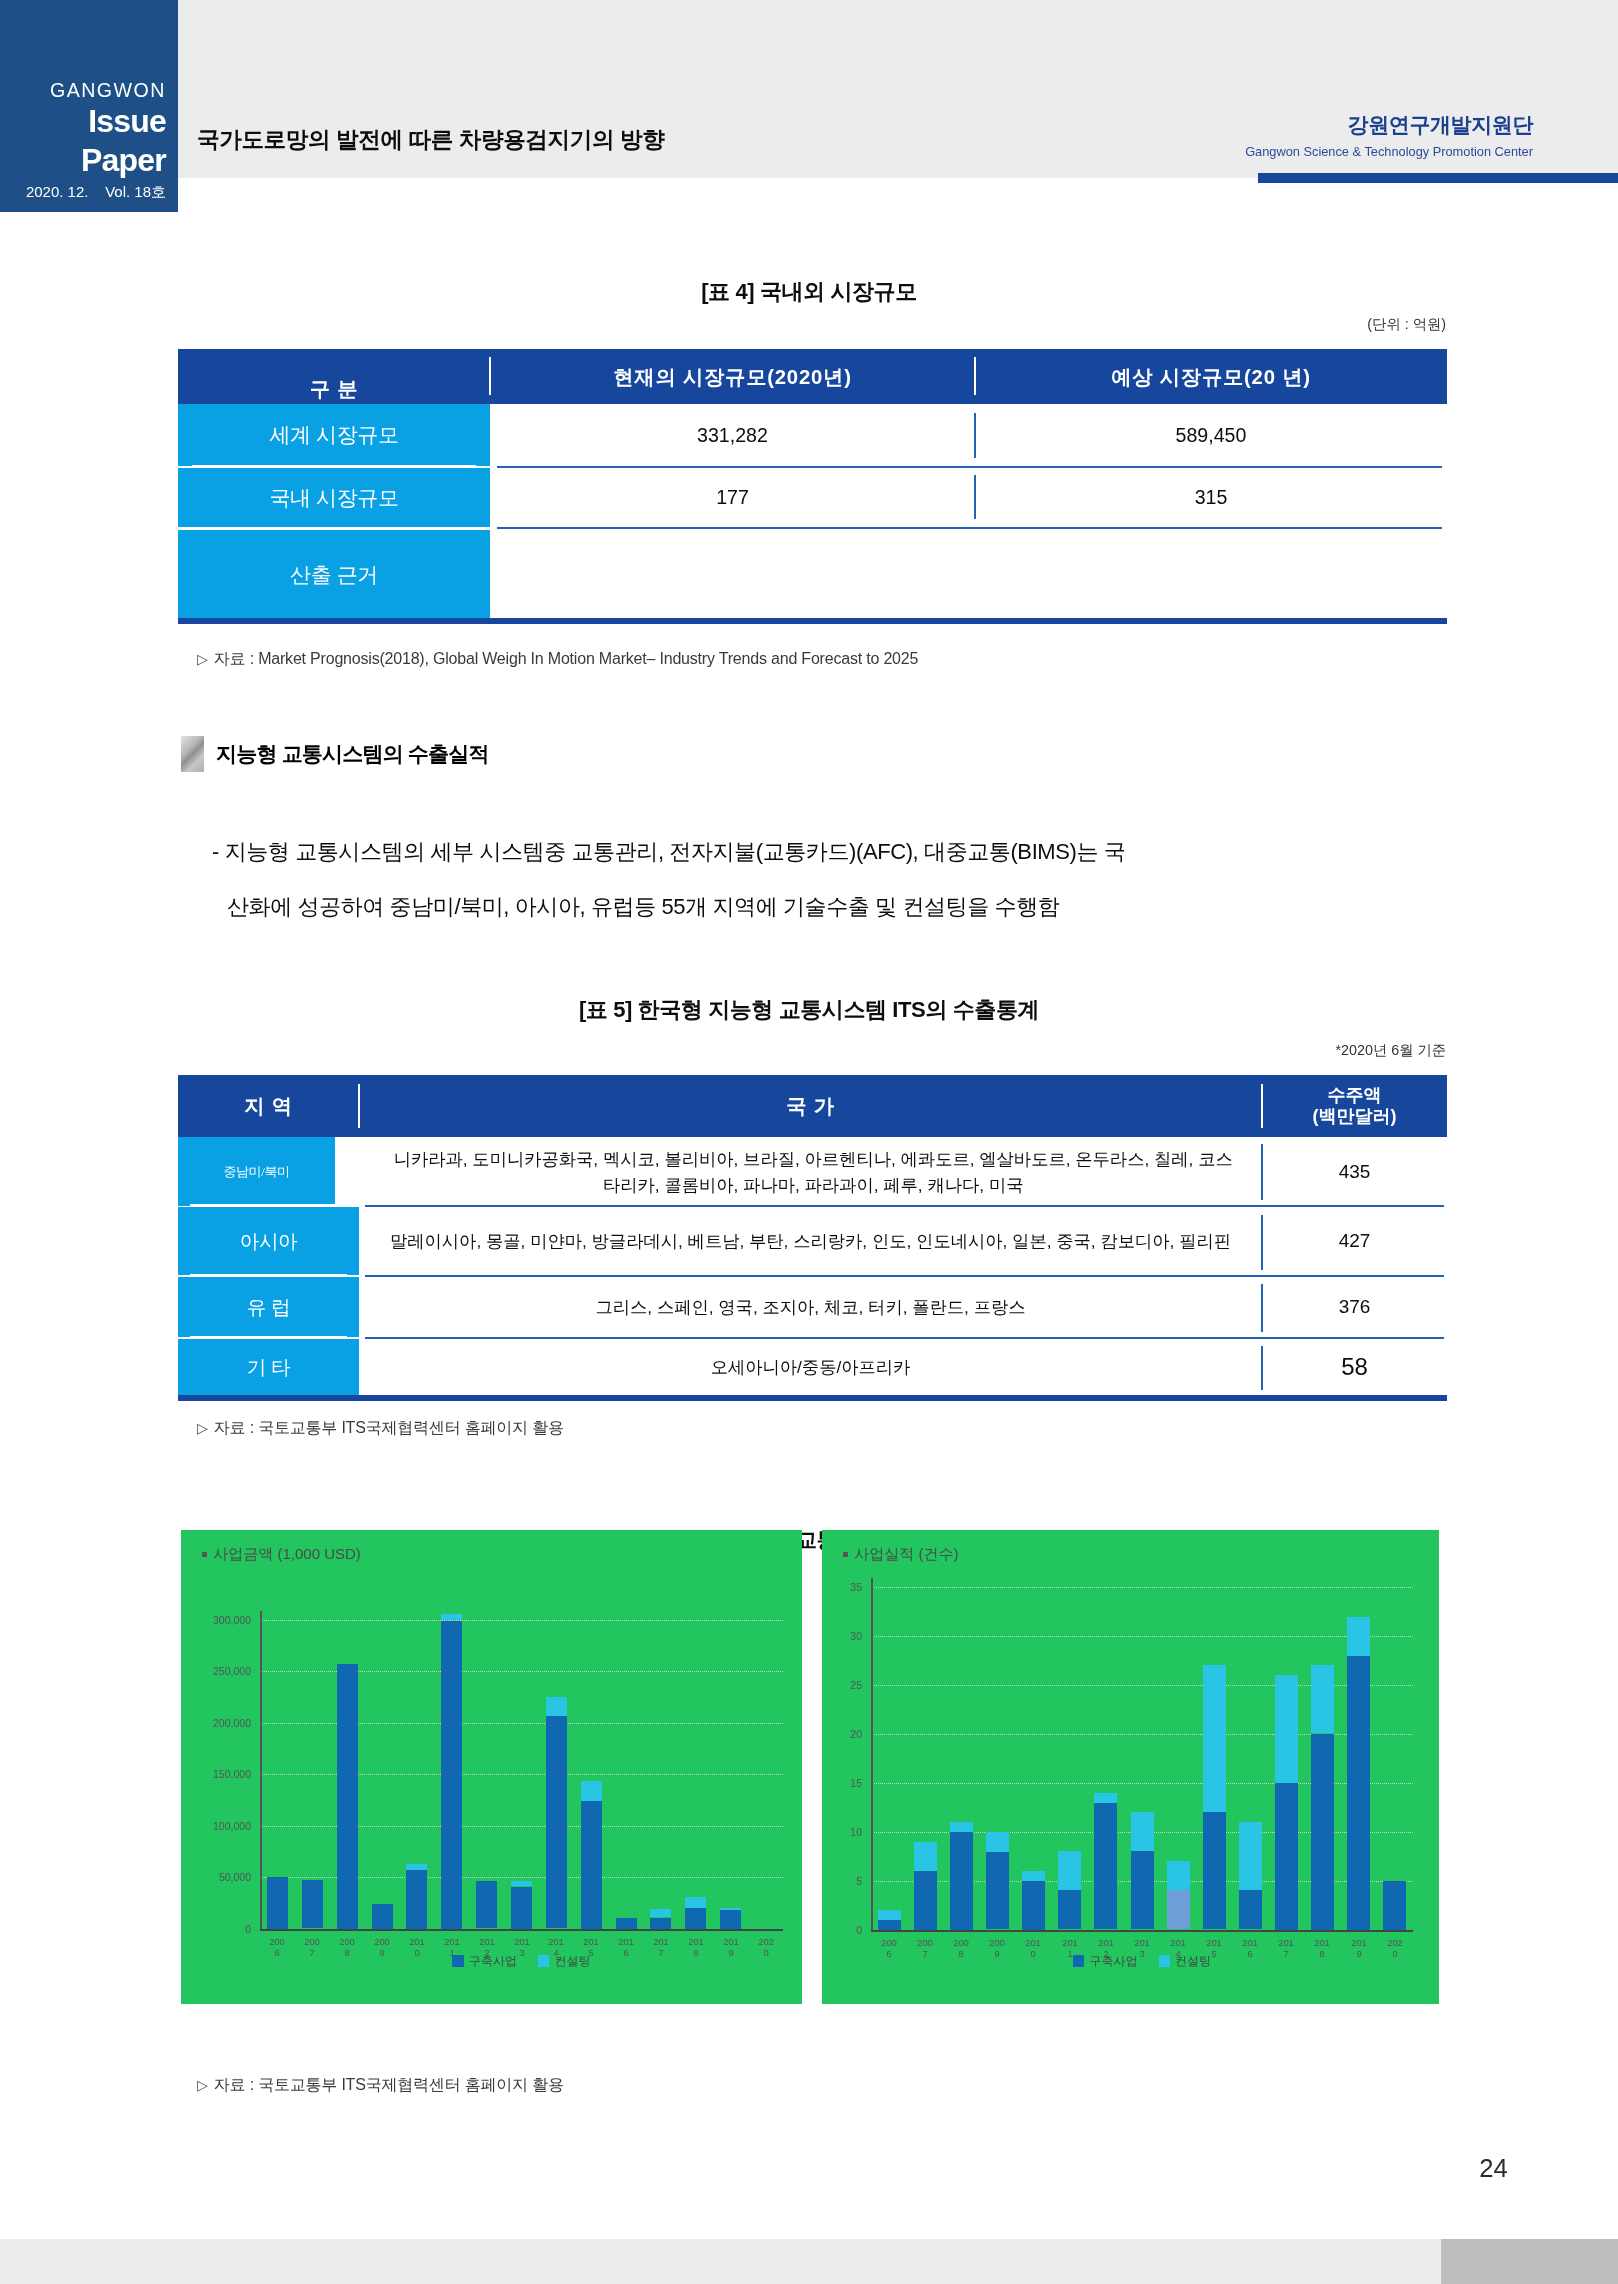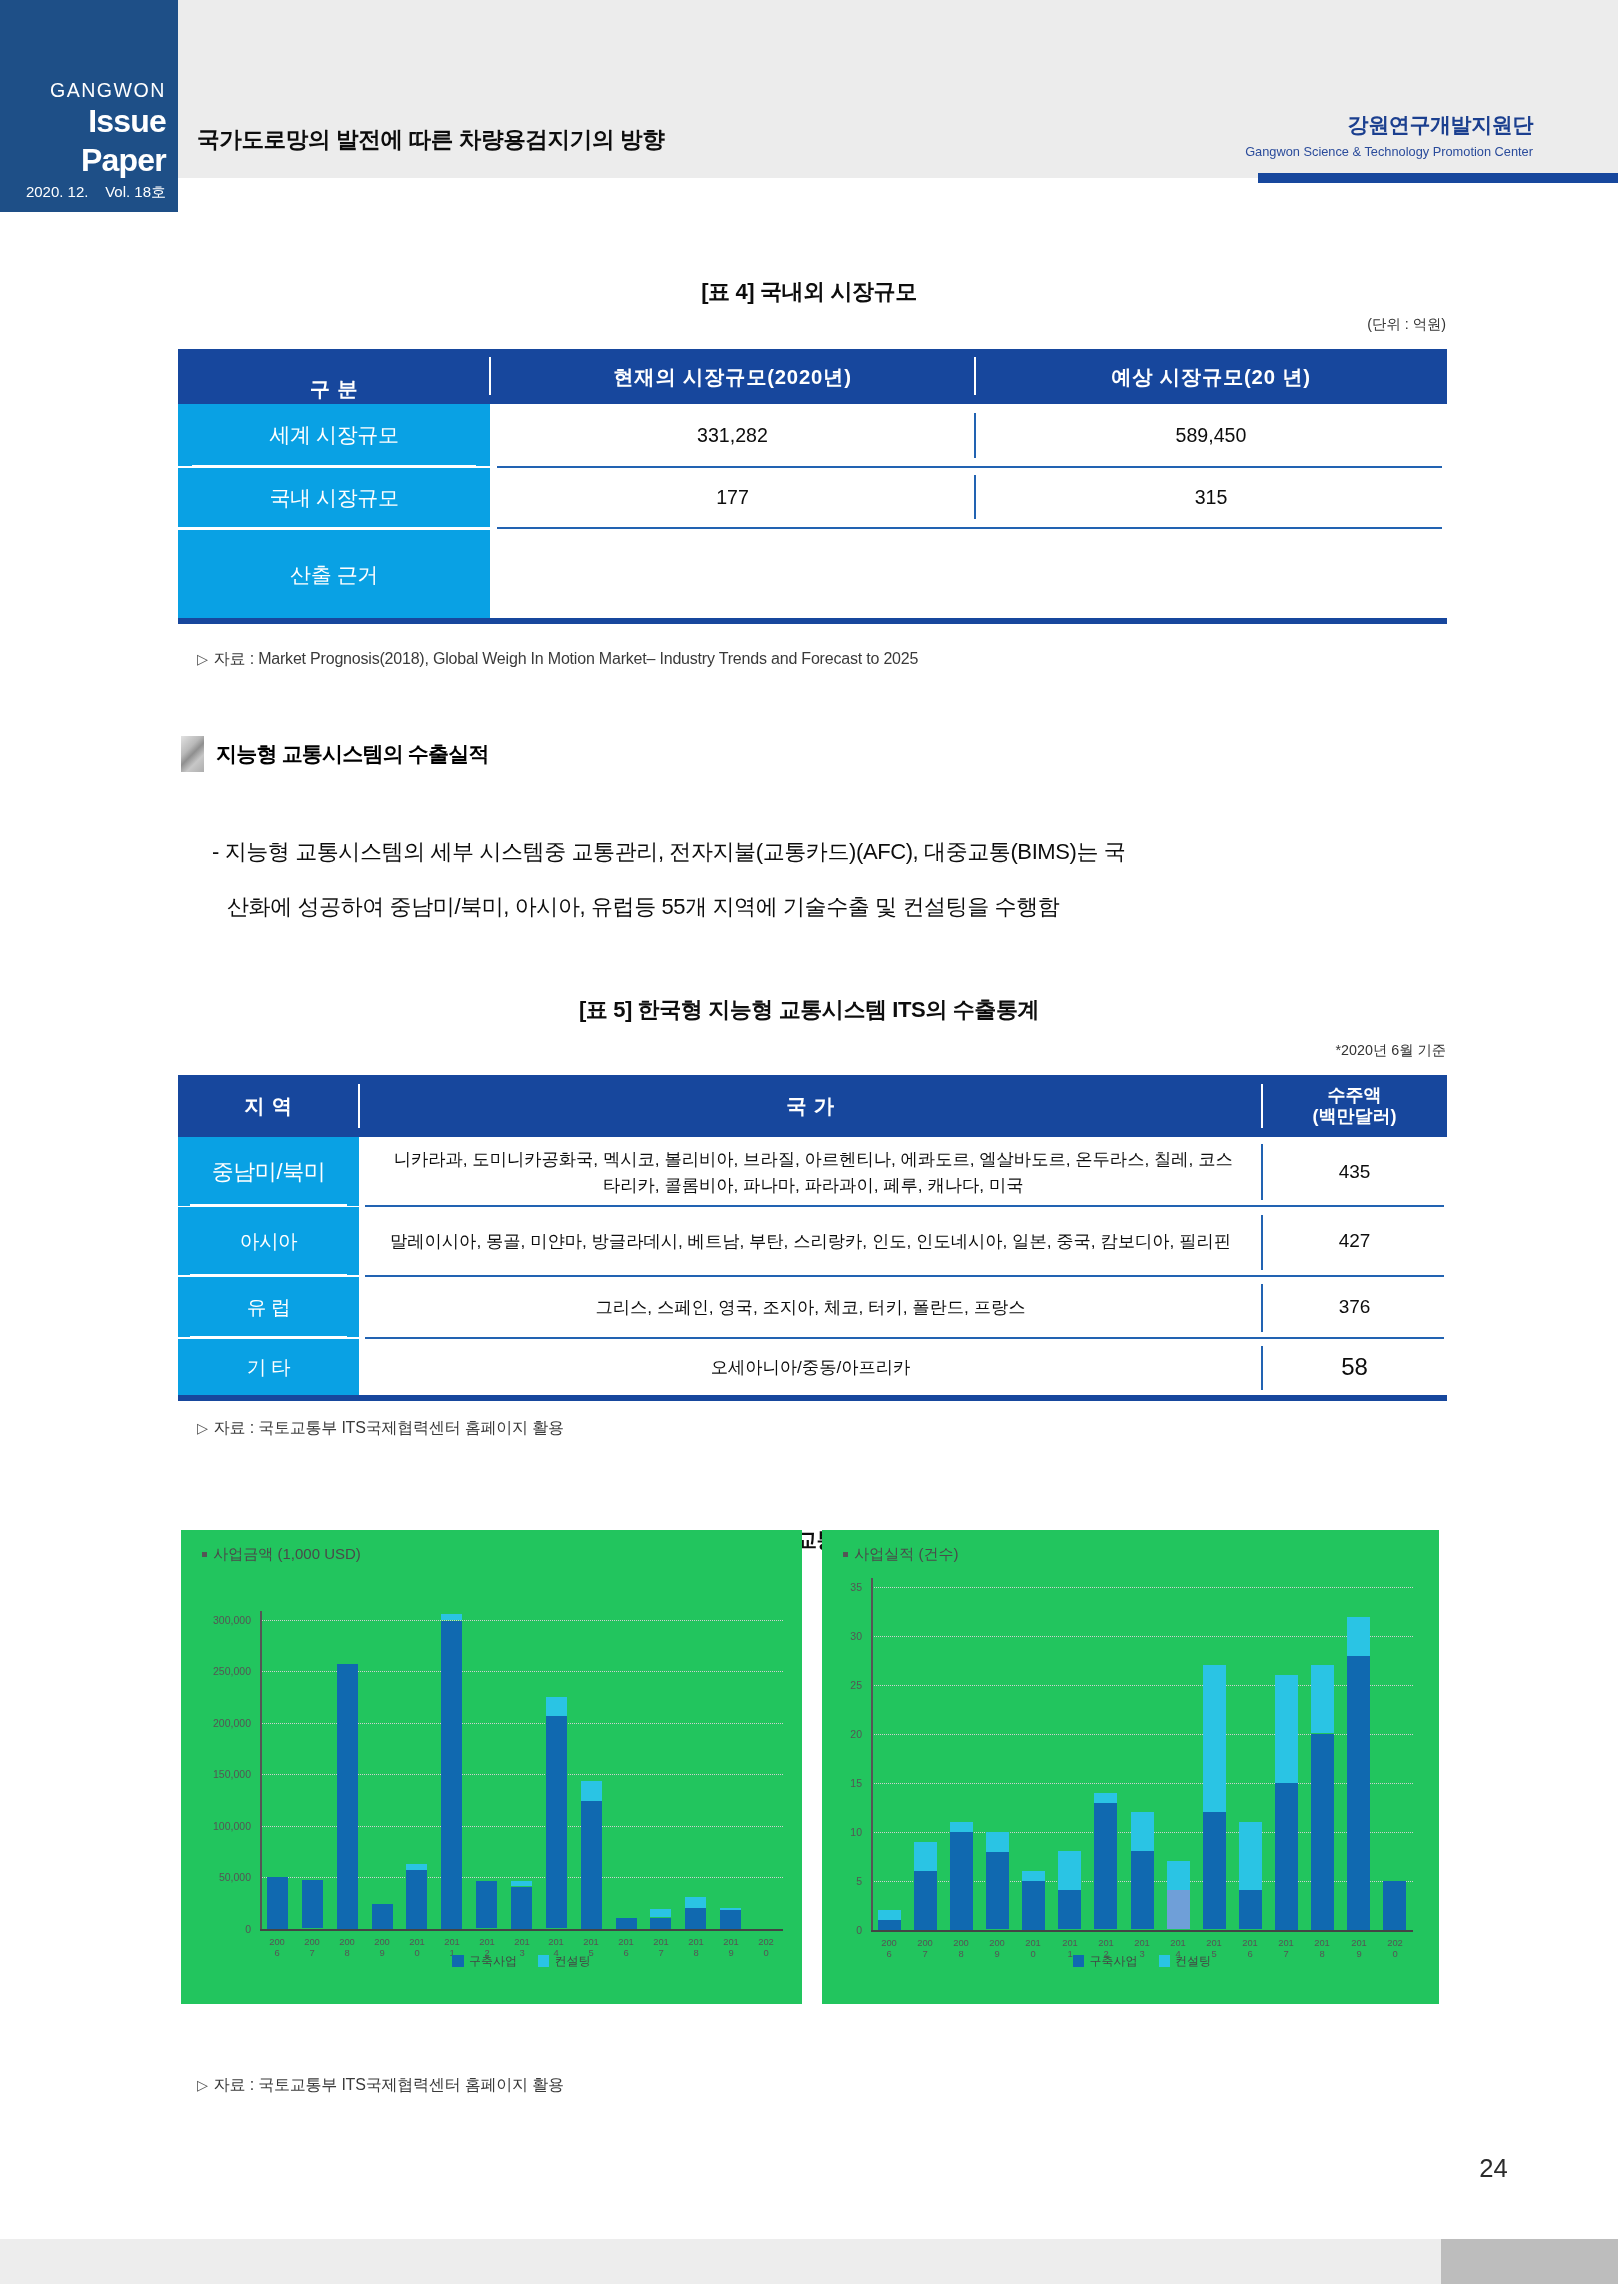--- a/index.html
+++ b/index.html
@@ -140,21 +140,21 @@
     <div class="abs hrow"></div>
     <div class="abs cell hcell" style="left:0;top:0;width:181px;height:62px;">지  역</div>
     <div class="abs cell hcell" style="left:181px;top:0;width:903px;height:62px;">국  가</div>
     <div class="abs cell hcell2" style="left:1084px;top:0;width:185px;height:62px;display:flex;flex-direction:column;justify-content:center;">
       <span>수주액</span>
       <span>(백만달러)</span>
     </div>
     <div class="abs vsep-w" style="left:180px;top:9px;height:44px;"></div>
     <div class="abs vsep-w" style="left:1083px;top:9px;height:44px;"></div>
 
-    <div class="abs cell lbl" style="left:0;top:62px;width:181px;height:69px;font-size:22px;">중남미/북미</div>
+    <div class="abs cell lbl" style="left:0;top:62px;width:157px;height:69px;font-size:13px;font-family:Liberation Serif, serif;">중남미/북미</div>
     <div class="abs cell countries" style="left:181px;top:62px;width:903px;height:69px;padding-left:28px;">니카라과, 도미니카공화국, 멕시코, 볼리비아, 브라질, 아르헨티나, 에콰도르, 엘살바도르, 온두라스, 칠레, 코스타리카, 콜롬비아, 파나마, 파라과이, 페루, 캐나다, 미국</div>
     <div class="abs cell val" style="left:1084px;top:62px;width:185px;height:69px;font-size:19px;">435</div>
     <div class="abs vsep-b" style="left:1083px;top:69px;height:56px;"></div>
     <div class="abs hsep-w" style="left:12px;top:129px;width:157px;"></div>
     <div class="abs hsep-b" style="left:187px;top:130px;width:1079px;"></div>
 
     <div class="abs cell lbl" style="left:0;top:132px;width:181px;height:68px;font-size:19.6px;">아시아</div>
     <div class="abs cell countries" style="left:181px;top:132px;width:903px;height:68px;">말레이시아, 몽골, 미얀마, 방글라데시, 베트남, 부탄, 스리랑카, 인도, 인도네시아, 일본, 중국, 캄보디아, 필리핀</div>
     <div class="abs cell val" style="left:1084px;top:132px;width:185px;height:68px;font-size:19px;">427</div>
     <div class="abs vsep-b" style="left:1083px;top:140px;height:55px;"></div>

